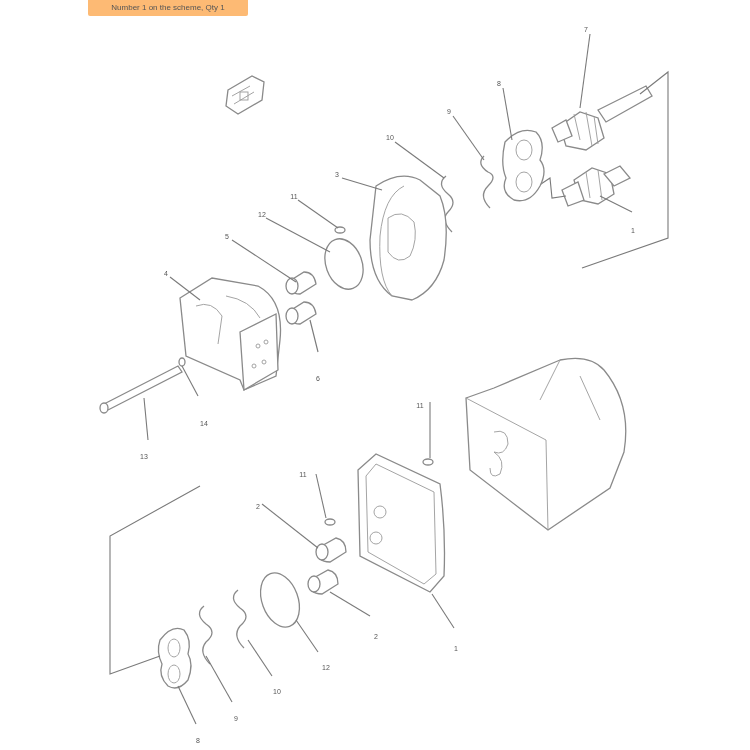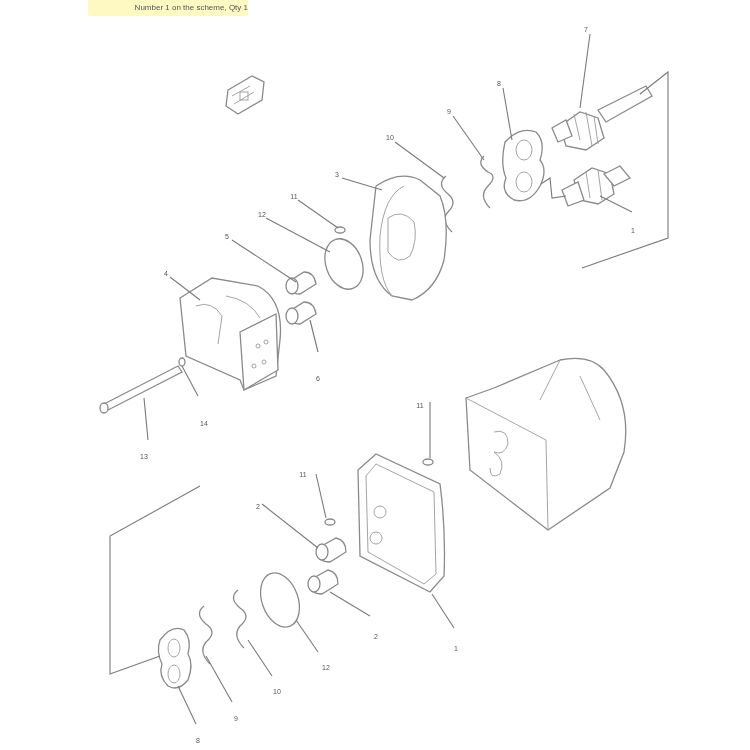--- a/index.html
+++ b/index.html
@@ -1,20 +1,20 @@
 <!DOCTYPE html>
 <html><head>
 <meta charset="utf-8">
 <style>
   html, body { margin:0; padding:0; background:#ffffff; }
   body { width:750px; height:750px; position:relative; overflow:hidden; font-family:"Liberation Sans", sans-serif; }
   .caption {
     position:absolute; left:88px; top:0; width:160px; height:16px;
-    background:#fef9c3; border-radius:0 0 2px 2px;
-    font-size:8px; color:#555; line-height:16px; text-align:right;
+    background:#fdba74; border-radius:0 0 2px 2px;
+    font-size:8px; color:#555; line-height:16px; text-align:center;
     filter: blur(0.3px);
   }
   svg.diagram { position:absolute; left:0; top:0; }
   .lbl { position:absolute; font-size:7px; color:#555; transform:translate(-50%,-50%); }
   .ln { stroke:#7a7a7a; stroke-width:1.1; fill:none; }
   .pt { stroke:#8a8a8a; stroke-width:1.3; fill:#fff; }
   .ptn { stroke:#8a8a8a; stroke-width:1.3; fill:none; }
   .thin { stroke:#9a9a9a; stroke-width:0.9; fill:none; }
 </style>
 </head>

